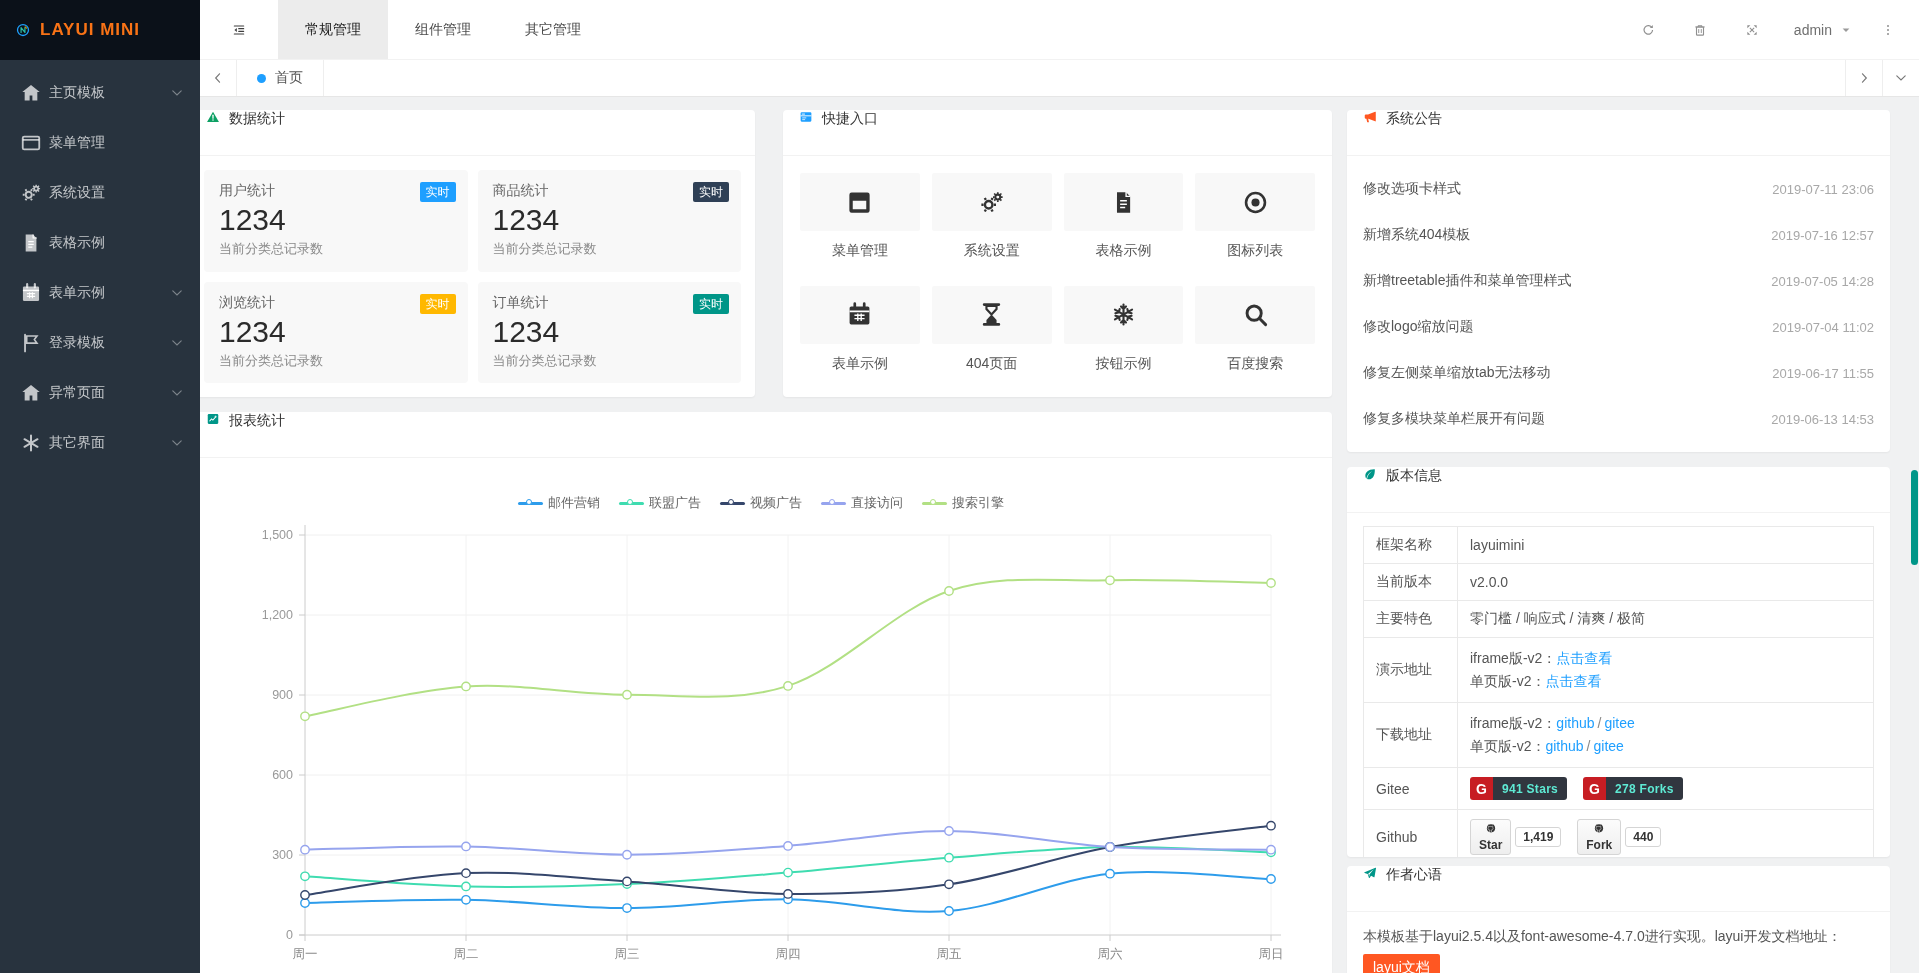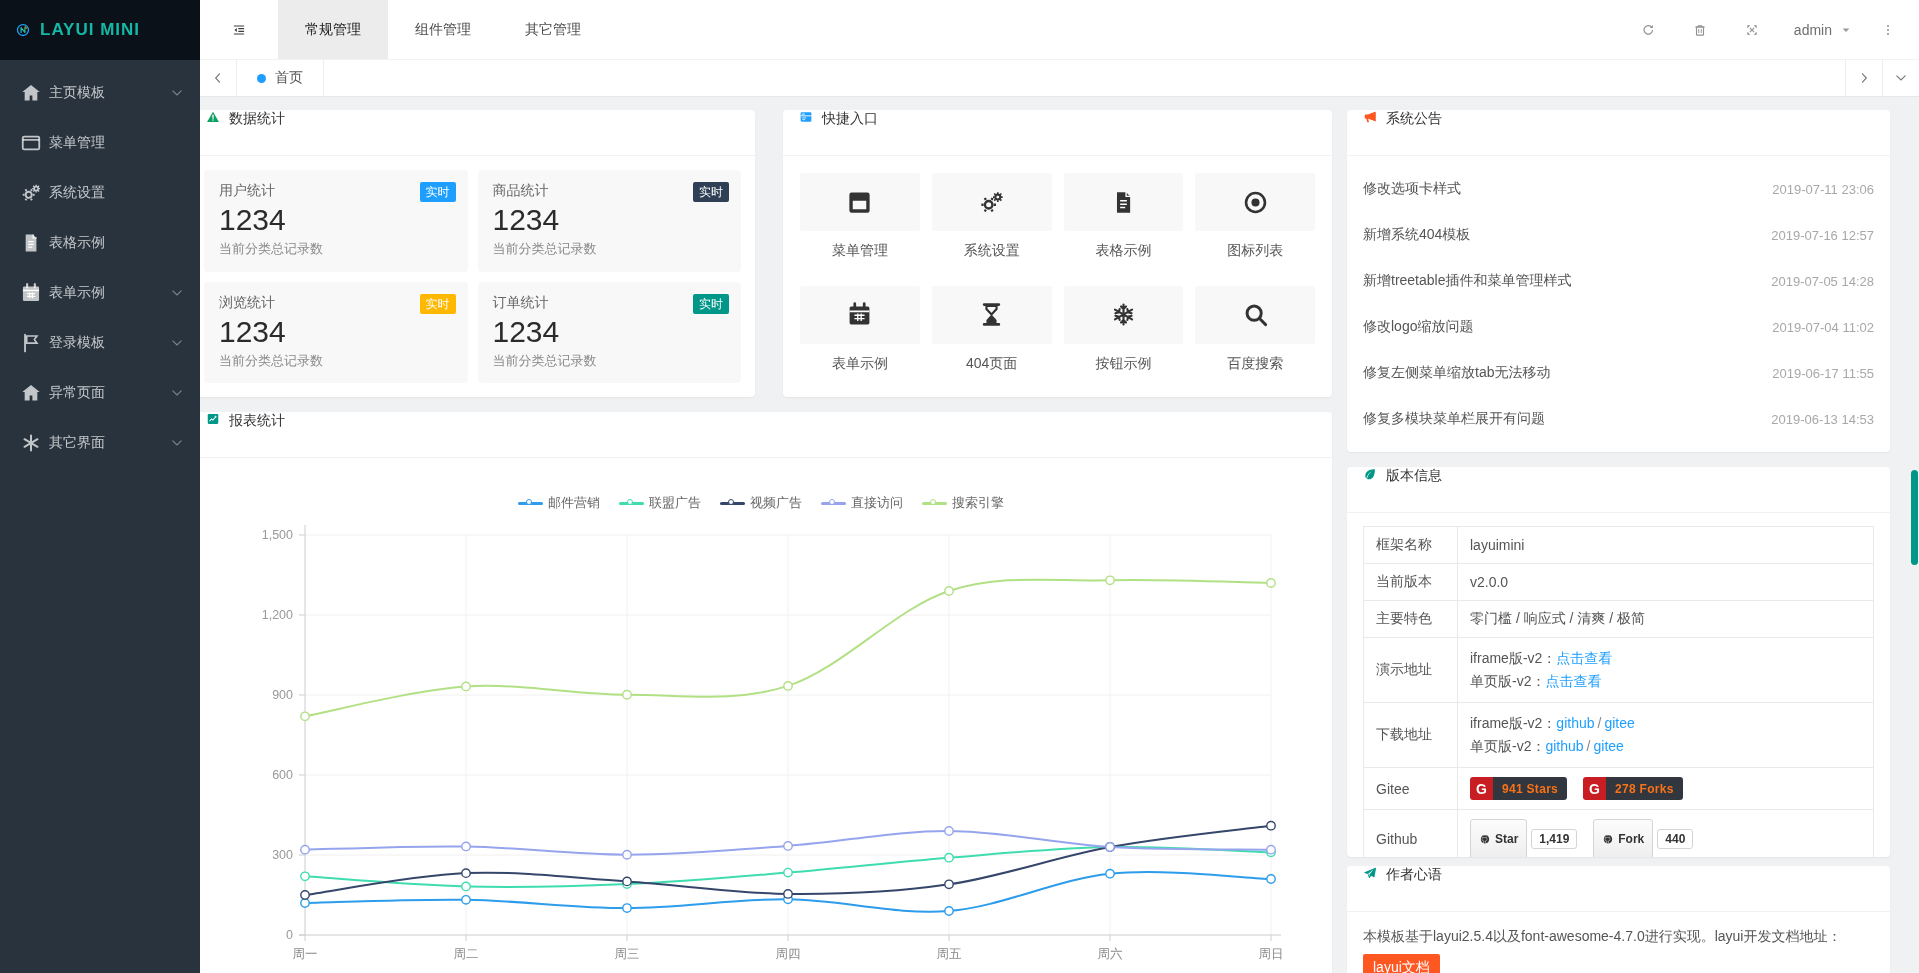--- a/index.html
+++ b/index.html
@@ -7,21 +7,21 @@
   body {
     position:relative; overflow:hidden; background:#f0f1f2;
     font-family:"Liberation Sans","DejaVu Sans",sans-serif; font-size:14px; color:#333;
   }
   svg { display:block; }
 
   
   .sidebar { position:absolute; left:0; top:0; width:200px; height:100%; background:#28333E; z-index:6; }
   .logo { height:60px; background:#0B1119; display:flex; align-items:center; padding-left:16px; gap:10px; }
   .logo-mark svg { width:30px; height:30px; }
-  .logo-title { color:#14b8a6; font-size:17px; font-weight:bold; letter-spacing:1px; white-space:nowrap; }
+  .logo-title { color:#f97316; font-size:17px; font-weight:bold; letter-spacing:1px; white-space:nowrap; }
   .menu { padding-top:8px; }
   .menu-item { height:50px; display:flex; align-items:center; padding:0 16px 0 20px; color:rgba(255,255,255,.72); cursor:pointer; }
   .mi-icon { width:22px; font-size:15px; display:flex; }
   .mi-icon svg { width:15px; height:15px; }
   .mi-label { margin-left:7px; flex:1; font-size:14px; }
   .mi-caret { display:flex; opacity:.55; }
   .mi-caret svg { width:11px; height:11px; }
 
   
   .topbar { position:absolute; left:200px; top:0; right:0; height:60px; background:#fff; border-bottom:1px solid #f2f2f2; display:flex; align-items:stretch; }
@@ -89,23 +89,23 @@
 
   #card-version .card-body { padding:13px 16px; }
   table.version { width:100%; border-collapse:collapse; font-size:14px; color:#555; }
   table.version td { border:1px solid #e9e9e9; padding:9px 12px; vertical-align:middle; }
   td.vlabel { width:94px; }
   .vline { line-height:23px; white-space:nowrap; }
   a.link { color:#1E9FFF; text-decoration:none; cursor:pointer; }
   .sep { color:#888; margin:0 3px; }
   .gitee-badge { display:inline-flex; height:23px; border-radius:3px; overflow:hidden; margin-right:12px; font-size:12px; font-weight:bold; vertical-align:middle; cursor:pointer; }
   .gitee-g { background:#C71D23; color:#fff; width:23px; display:flex; align-items:center; justify-content:center; font-size:14px; }
-  .gitee-text { background:#31363F; color:#f97316; padding:0 9px; display:flex; align-items:center; letter-spacing:.3px; }
+  .gitee-text { background:#31363F; color:#5eead4; padding:0 9px; display:flex; align-items:center; letter-spacing:.3px; }
   .gh-group { display:inline-flex; align-items:center; margin-right:12px; vertical-align:middle; }
-  .gh-btn { display:inline-flex; align-items:center; gap:4px; border:1px solid #d5d5d5; background:linear-gradient(#fcfcfc,#eeeeee); border-radius:3px; padding:12px 8px; font-size:12px; font-weight:bold; color:#333; cursor:pointer; }
+  .gh-btn { display:inline-flex; align-items:center; gap:4px; border:1px solid #d5d5d5; background:linear-gradient(#fcfcfc,#eeeeee); border-radius:3px; padding:2px 8px; font-size:12px; font-weight:bold; color:#333; cursor:pointer;flex-direction:column; }
   .gh-btn svg { width:13px; height:13px; }
   .gh-count { border:1px solid #d5d5d5; background:#fff; border-radius:3px; padding:2px 7px; font-size:12px; font-weight:bold; color:#333; margin-left:4px; cursor:pointer; }
 
   #card-author .card-body { padding:12px 16px; font-size:14px; color:#555; line-height:24px; }
   .doc-btn { display:inline-block; background:#FF5722; color:#fff; padding:3px 10px; border-radius:2px; font-size:14px; margin-top:6px; cursor:pointer; line-height:20px; }
 
   .scrollbar { position:absolute; right:1px; top:97px; bottom:0; width:7px; z-index:9; }
   .scroll-thumb { position:absolute; top:373px; height:95px; width:7px; border-radius:4px; background:#009688; cursor:pointer; }
 </style>
 </head>

